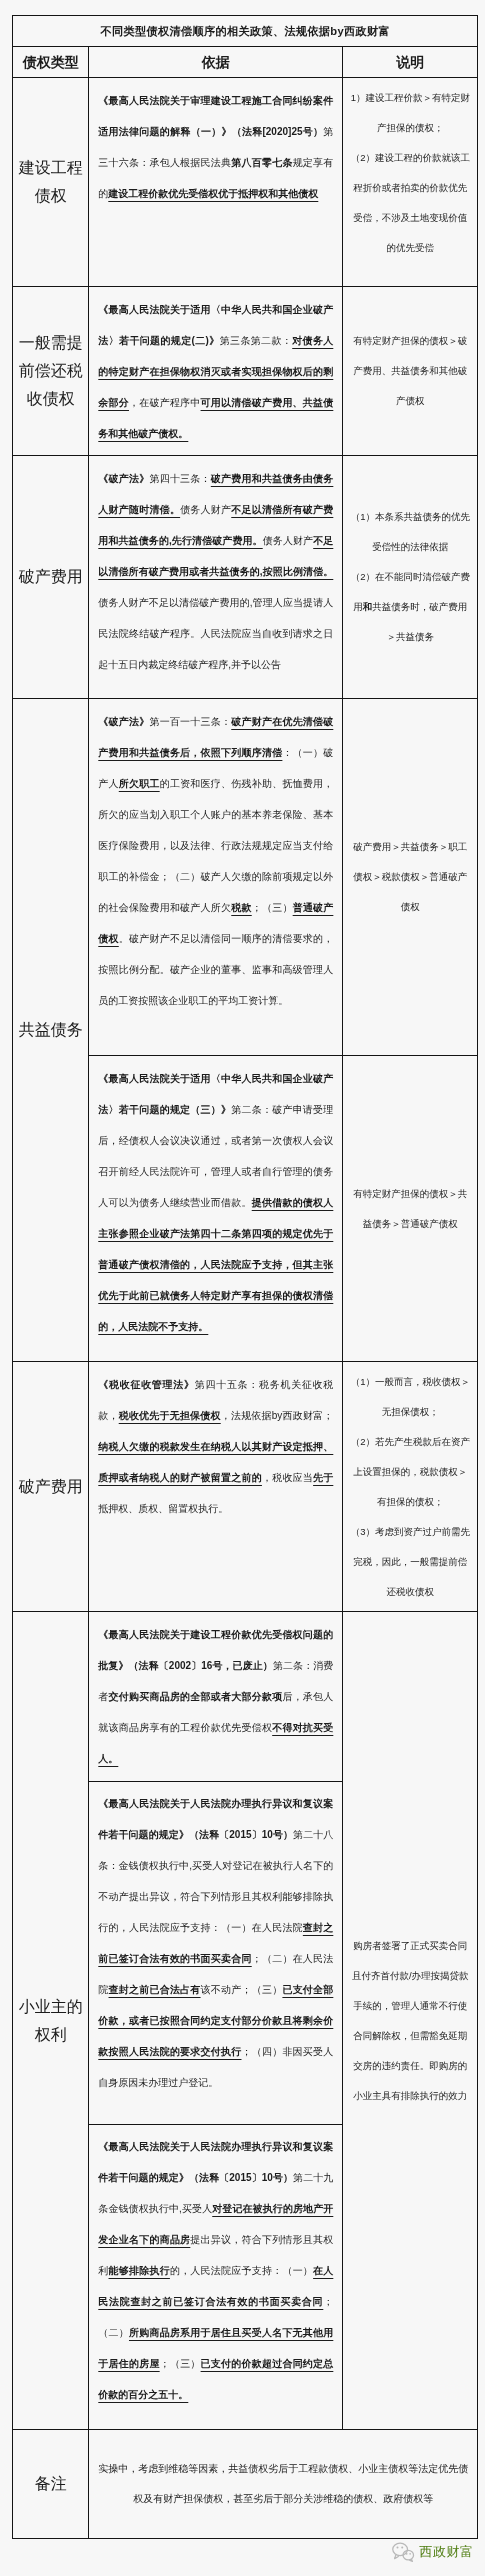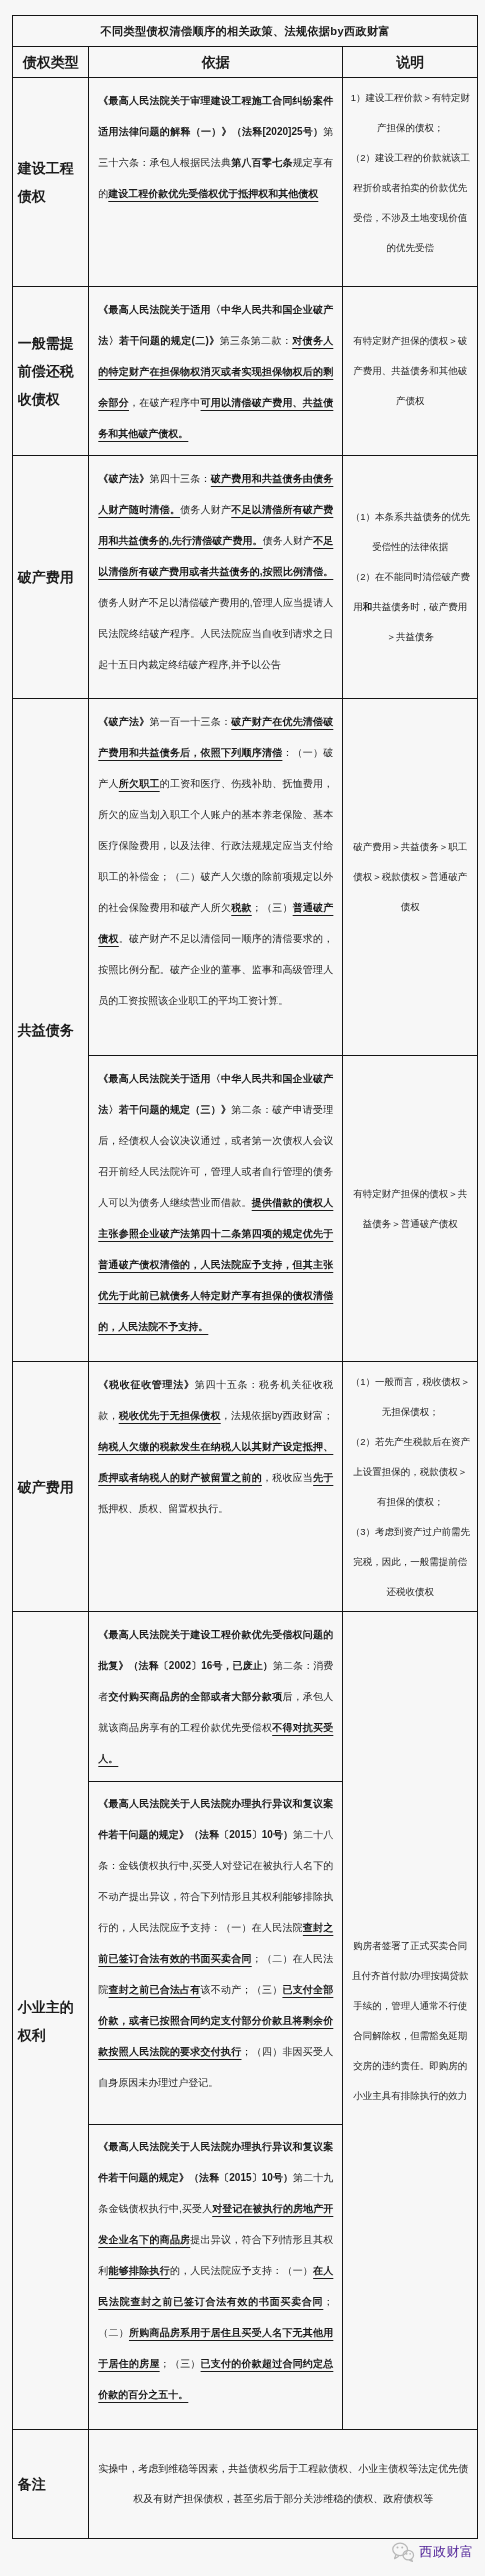--- a/index.html
+++ b/index.html
@@ -21,21 +21,21 @@
     vertical-align:middle;
     word-break:break-all;
     overflow:hidden;
   }
   .title-cell{
     font-weight:700;font-size:11.2px;text-align:center;
     line-height:1.3;padding:3.4px 5.6px;letter-spacing:0.3px;
   }
   th{font-weight:700;font-size:14px;text-align:center;line-height:1.3;padding:3.4px;}
   td.type{
-    font-weight:700;font-size:14px;text-align:left;
+    font-weight:400;font-size:16px;text-align:center;
     line-height:28px;padding:3.4px 4.5px;
   }
   td.basis{
     text-align:justify;text-justify:inter-character;
     vertical-align:top;line-height:31px;padding:6.7px 9px;
   }
   td.note{
     font-size:9.5px;line-height:30px;text-align:center;padding:4.5px 5.6px;
   }
   td.v-top{vertical-align:top;}
@@ -48,21 +48,21 @@
   .rich .b{font-weight:700;}
   .rich .bu{
     font-weight:700;
     text-decoration:underline;
     text-decoration-thickness:1.4px;
     text-underline-offset:3.9px;
   }
   .footer{
     position:absolute;right:12.3px;top:2542px;
     display:flex;align-items:center;gap:4.5px;
-    color:#4c1d95;font-size:13px;letter-spacing:0.6px;
+    color:#4d7c0f;font-size:13px;letter-spacing:0.6px;
   }
   .wx-icon{display:inline-block;width:23.5px;height:20px;}
 </style>
 </head>
 <body>
 
 <div class="canvas">
 
   <table class="main">
     <colgroup>

